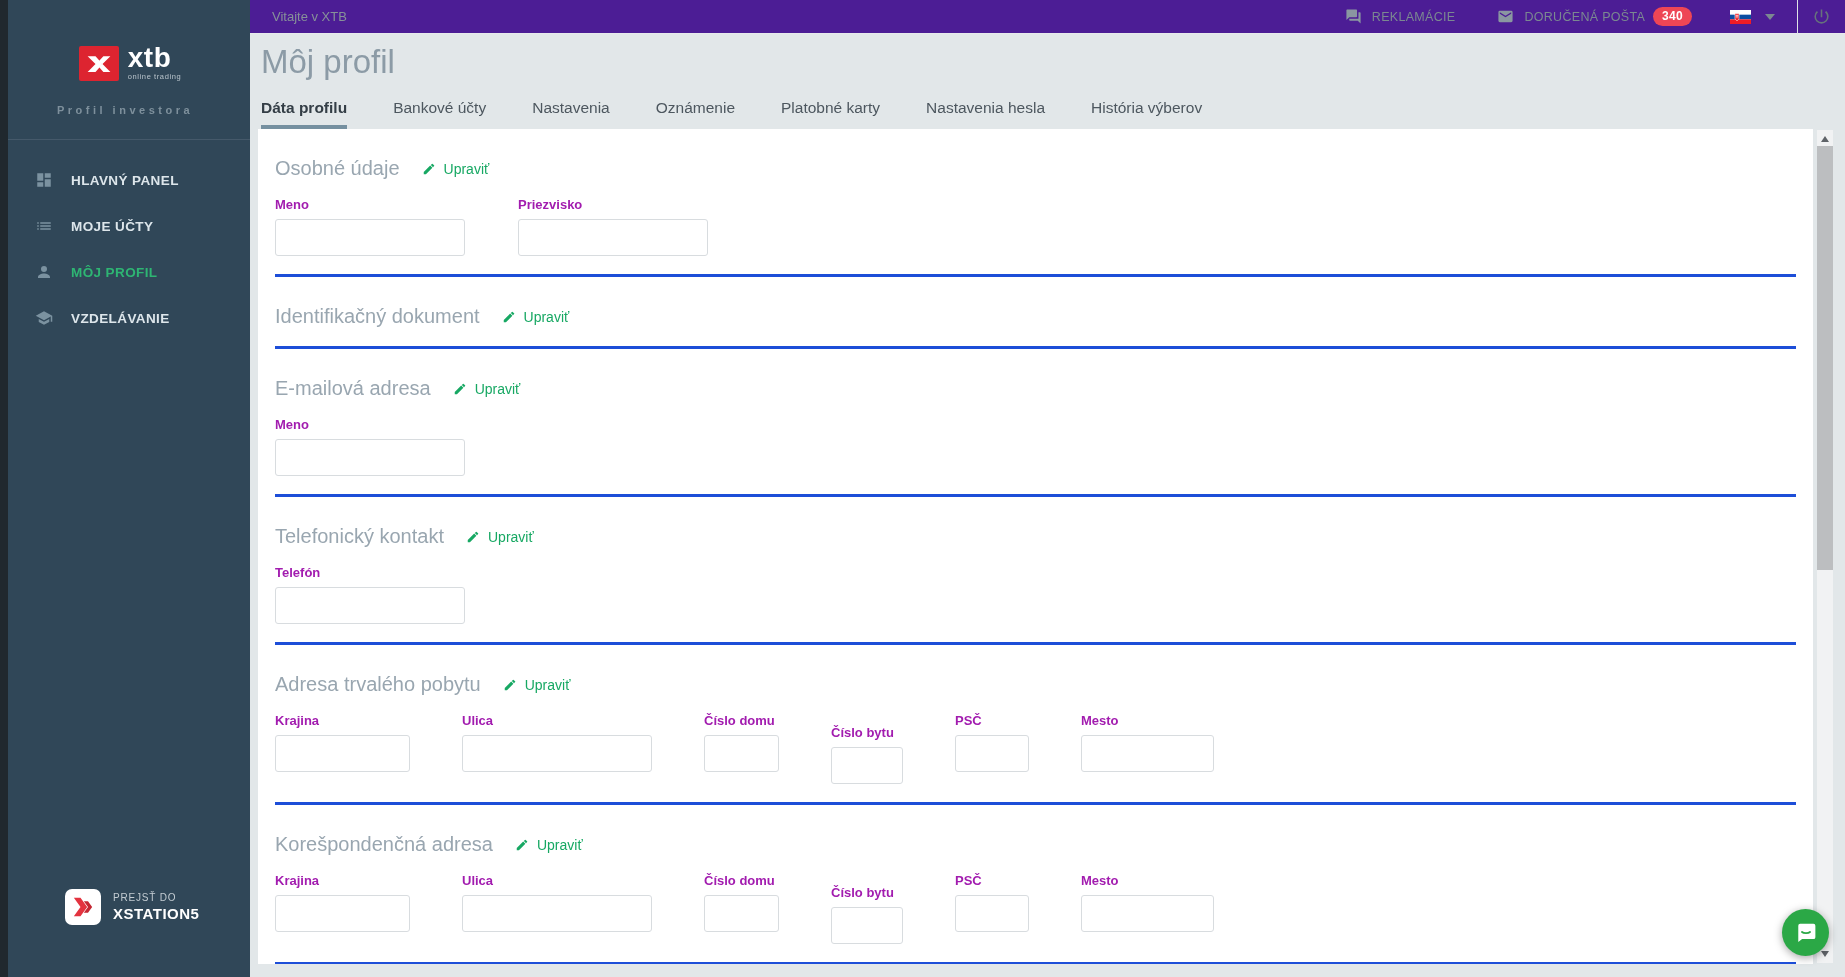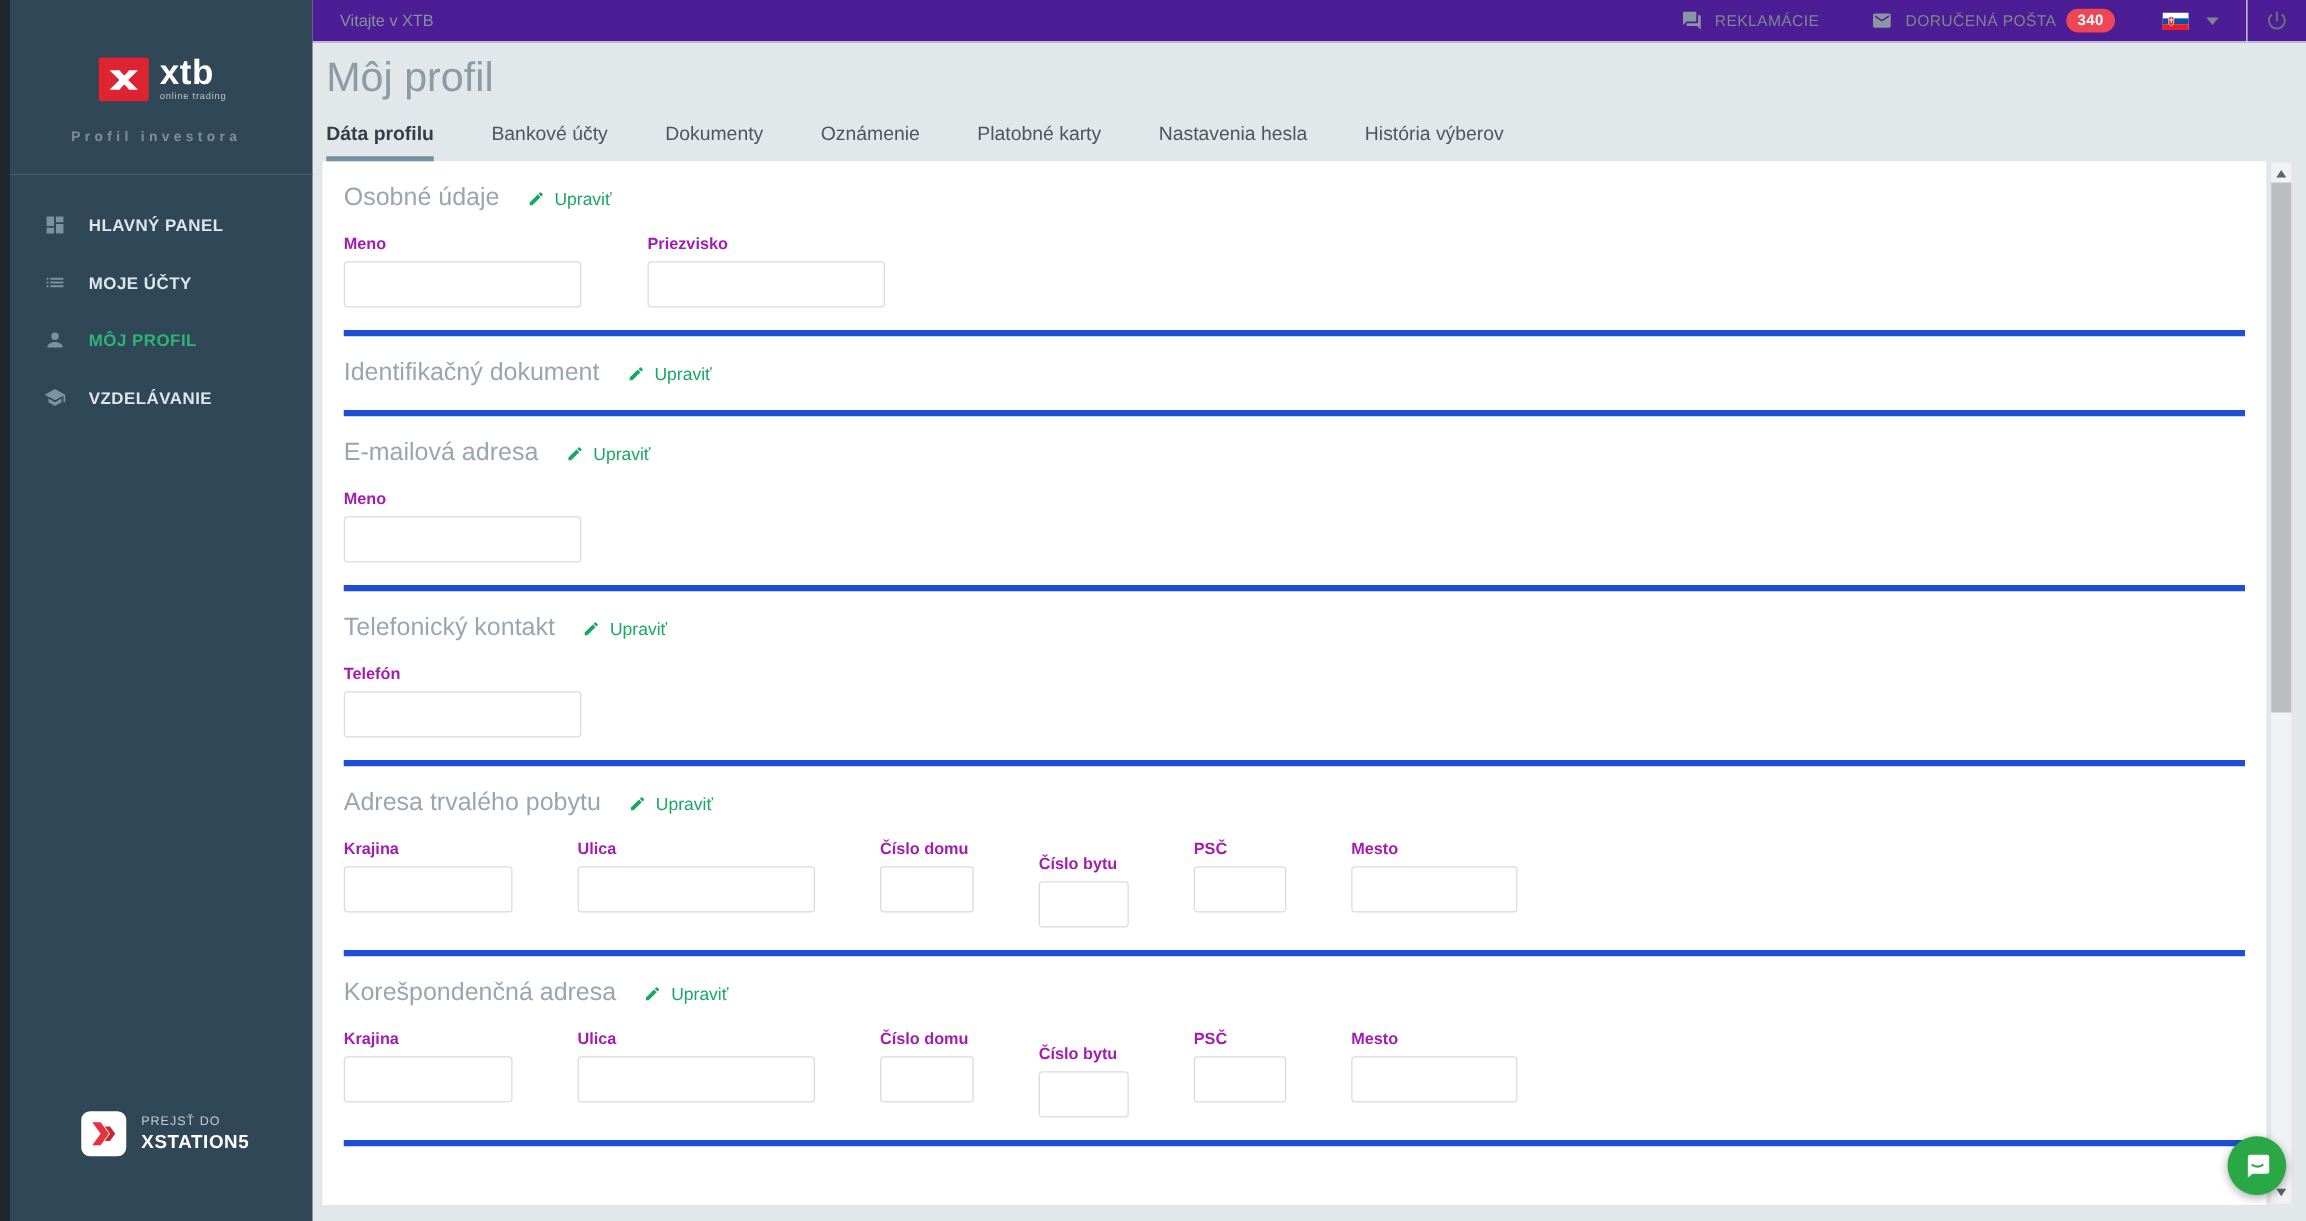--- a/index.html
+++ b/index.html
@@ -45,21 +45,21 @@
   .power-btn { width:47px; display:flex; align-items:center; justify-content:center; cursor:pointer; }
   .power-btn svg { width:19px; height:19px; fill:#66727c; }
 
   .header { height:95px; position:relative; padding:9px 0 0 11px; }
   .page-title { font-size:33px; font-weight:400; color:#8c9ba6; }
   .tabs { position:absolute; bottom:0; left:11px; display:flex; }
   .tab { font-size:15.5px; color:#4d575f; padding-bottom:8px; margin-right:46px; cursor:pointer; }
   .tab.active { color:#343e46; font-weight:bold; border-bottom:4px solid #7590a0; }
 
   .card { background:#fff; margin-left:8px; width:1555px; height:835px; overflow:hidden; }
-  .section { margin:0 17px; padding:18px 0 18px; border-bottom:5px solid #1d4ed8; }
+  .section { margin:0 17px; padding:28px 0 18px; border-bottom:3px solid #1d4ed8; }
   .sec-head { display:flex; align-items:center; }
   .sec-title { font-size:20px; color:#99a6b0; }
   .edit-link { display:flex; align-items:center; margin-left:22px; color:#17a863; font-size:14px; cursor:pointer; }
   .edit-link svg { width:14px; height:14px; fill:#17a863; margin-right:8px; }
   .fields { display:flex; margin-top:17px; }
   .field { margin-right:52px; }
   .flabel { display:block; font-size:13px; font-weight:bold; color:#a21caf; margin-bottom:7px; }
   .finput { height:37px; width:100%; border:1px solid #d8dcdf; border-radius:3px; outline:none; padding:0 8px; font:inherit; color:#45525b; background:#fff; }
   .w-lg { width:190px; } .w-md { width:135px; } .w-s1 { width:75px; } .w-s2 { width:72px;margin-top:12px; } .w-s3 { width:74px; } .w-m2 { width:133px; }
 
@@ -181,21 +181,21 @@
             </svg>
         </div>
       </div>
     </div>
 
     <div class="header">
       <div class="page-title">Môj profil</div>
       <div class="tabs">
         <div class="tab active">Dáta profilu</div>
         <div class="tab">Bankové účty</div>
-        <div class="tab">Dokumenty</div>
+        <div class="tab">Nastavenia</div>
         <div class="tab">Oznámenie</div>
         <div class="tab">Platobné karty</div>
         <div class="tab">Nastavenia hesla</div>
         <div class="tab">História výberov</div>
       </div>
     </div>
 
     <div class="card">
 
       <div class="section">

